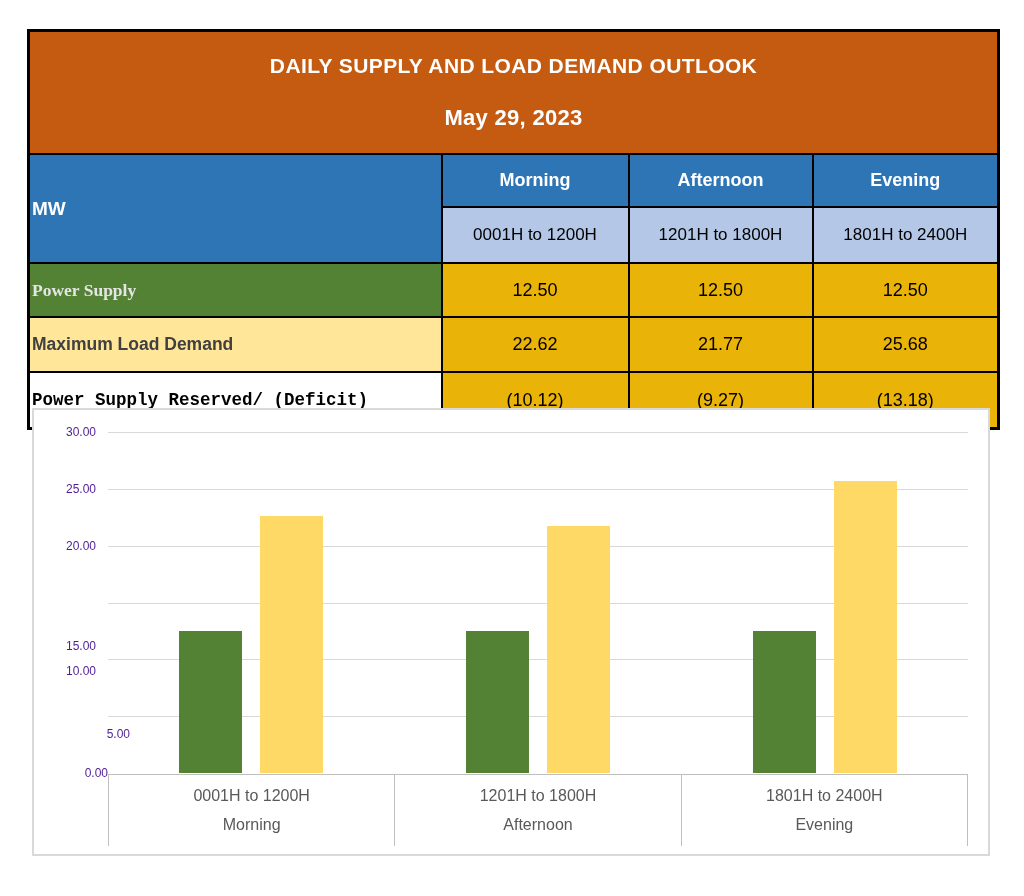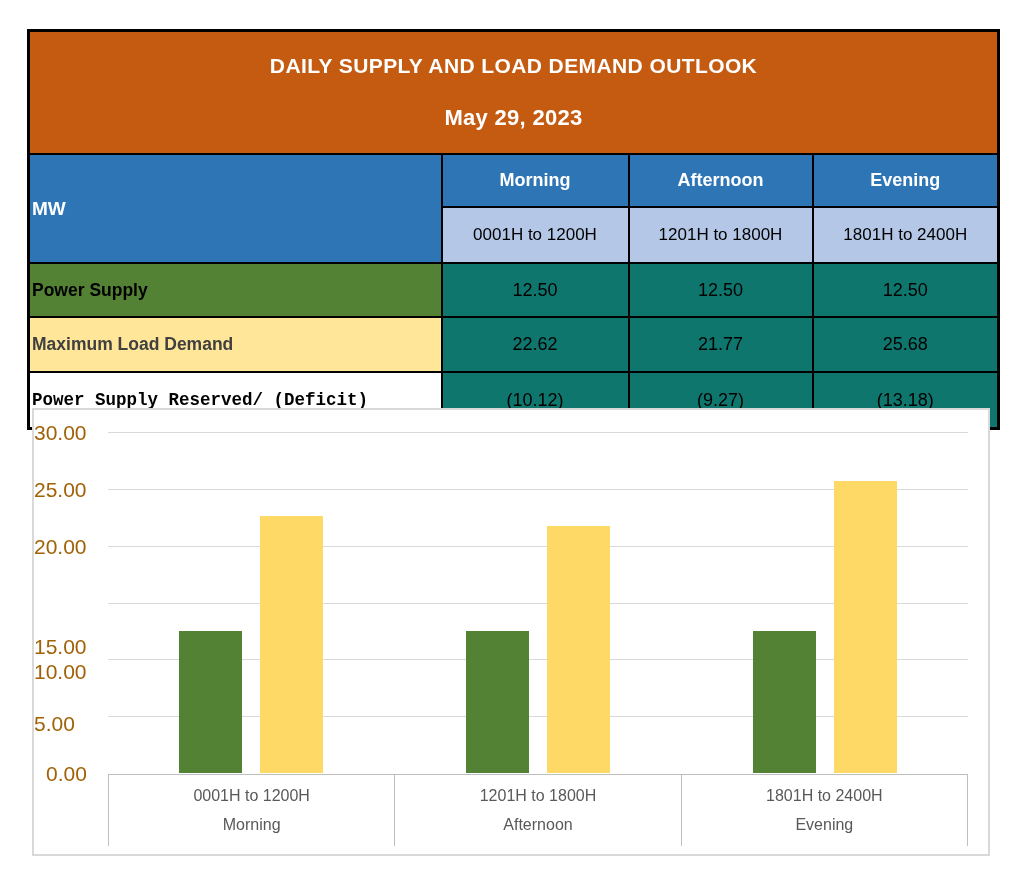--- a/index.html
+++ b/index.html
@@ -77,25 +77,25 @@
   td.rowlabel-cell {
     font-size: 17.5px;
     font-weight: bold;
     text-align: left;
     vertical-align: middle;
     padding-left: 5px;
   }
   tr.data-row-0 td { height: 48px; }
   tr.data-row-1 td { height: 49px; }
   tr.data-row-2 td { height: 50px; }
-  tr.data-row-0 td.rowlabel-cell { background: #548235; color: #000000; }
+  tr.data-row-0 td.rowlabel-cell { background: #548235; color: #e5e5e5; font-family: Liberation Serif, serif; }
   tr.data-row-1 td.rowlabel-cell { background: #FFE699; color: #404040; }
   tr.data-row-2 td.rowlabel-cell { background: #ffffff; color: #000000; font-family: Liberation Mono, monospace; }
   td.value-cell {
-    background: #0f766e;
+    background: #eab308;
     color: #000000;
     font-size: 18px;
     text-align: center;
     vertical-align: middle;
   }
 
   
   .chart-box {
     position: absolute;
     left: 32px;
@@ -109,23 +109,23 @@
     position: absolute;
     left: 74px;
     width: 860px;
     height: 0;
     border-top: 1px solid #D9D9D9;
   }
   .y-tick-label {
     position: absolute;
     left: 0;
     width: 62px;
-    text-align: left;
-    font-size: 21px;
-    color: #a16207;
+    text-align: right;
+    font-size: 12px;
+    color: #4c1d95;
     line-height: 17px;
   }
   .bars-layer {
     position: absolute;
     left: 74px;
     top: 22px;
     width: 860px;
     height: 341px;
   }
   .category-group {
@@ -221,21 +221,21 @@
     <div id="grid-layer">
         <div class="gridline" style="top: 306.167px;"></div>
         <div class="gridline" style="top: 249.333px;"></div>
         <div class="gridline" style="top: 192.5px;"></div>
         <div class="gridline" style="top: 135.667px;"></div>
         <div class="gridline" style="top: 78.8333px;"></div>
         <div class="gridline" style="top: 22px;"></div>
       </div>
     <div id="ylabel-layer">
         <div class="y-tick-label" style="top: 355px; padding-left: 12px;">0.00</div>
-        <div class="y-tick-label" style="top: 305px;">5.00</div>
+        <div class="y-tick-label" style="top: 316px; margin-left: 34px;">5.00</div>
         <div class="y-tick-label" style="top: 253px;">10.00</div>
         <div class="y-tick-label" style="top: 192px; margin-top: 36px;">15.00</div>
         <div class="y-tick-label" style="top: 127.667px;">20.00</div>
         <div class="y-tick-label" style="top: 70.8333px;">25.00</div>
         <div class="y-tick-label" style="top: 14px;">30.00</div>
       </div>
     <div class="bars-layer" id="bars-layer">
         <div class="category-group" style="left: 0px; width: 286.667px;">
           <div class="bar" style="height: 142.083px; background: rgb(84, 130, 53);"></div>
           <div class="bar" style="height: 257.114px; background: rgb(255, 217, 102);"></div>

